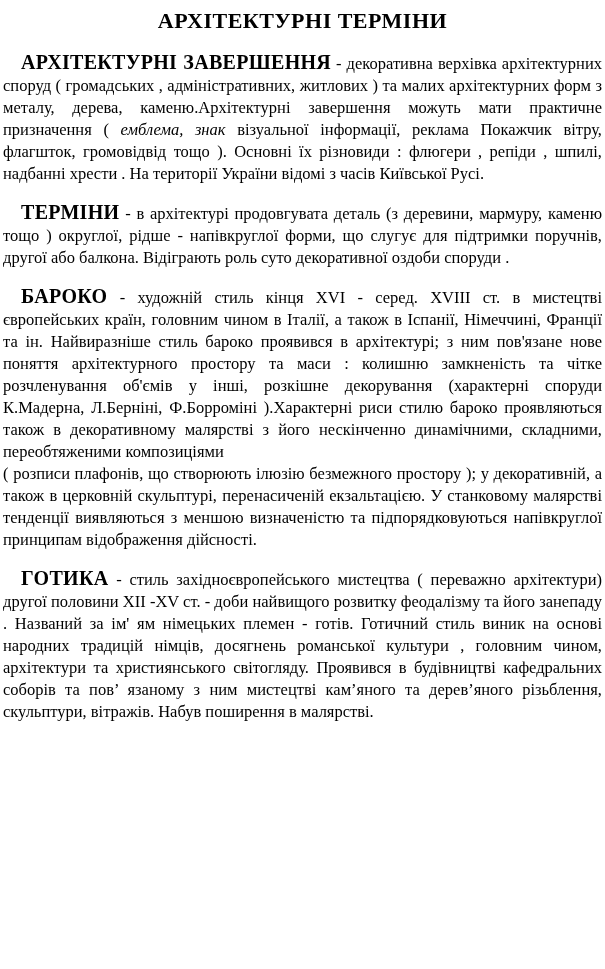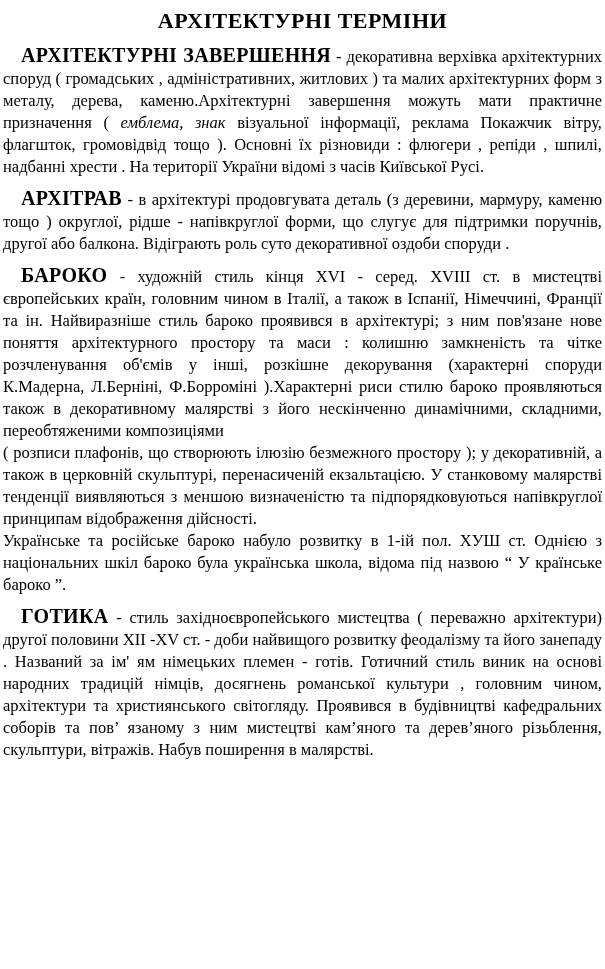--- a/index.html
+++ b/index.html
@@ -24,21 +24,21 @@
   }
   .doc-title {
     text-align: center;
     font-weight: bold;
     font-size: 22px;
     line-height: 28px;
     letter-spacing: 0.5px;
     margin: 2px 0 0 0;
   }
   .entry {
-    margin-top: 9px;
+    margin-top: 16px;
   }
   .seg {
     text-align: justify;
     line-height: 22px;
   }
   .seg.first {
     text-indent: 18px;
   }
   .term {
     font-weight: bold;
@@ -54,24 +54,23 @@
 
 <div class="page">
   <h1 class="doc-title">АРХІТЕКТУРНІ ТЕРМІНИ</h1>
   <div>
       <div class="entry">
         <div class="seg first"><span class="term">АРХІТЕКТУРНІ ЗАВЕРШЕННЯ</span><span> - </span><span>декоративна верхівка архітектурних споруд ( громадських , адміністративних, житлових ) та малих архітектурних форм з металу, дерева, каменю.Архітектурні завершення можуть мати практичне призначення ( </span><span class="run-italic">емблема, знак</span><span> візуальної інформації, реклама Покажчик вітру, флагшток, громовідвід тощо ). Основні їх різновиди : флюгери , репіди , шпилі, надбанні хрести . На території України відомі з часів Київської Русі.</span></div>
       </div>
       <div class="entry">
       </div>
       <div class="entry">
-        <div class="seg first"><span class="term">АРХІТРАВ</span><span> - </span><span>в архітектурі продовгувата деталь (з деревини, мармуру, каменю тощо ) округлої, рідше - напівкруглої форми, що слугує для підтримки поручнів, другої або балкона. Відіграють роль суто декоративної оздоби споруди .</span></div>
+        <div class="seg first"><span class="term">ТЕРМІНИ</span><span> - </span><span>в архітектурі продовгувата деталь (з деревини, мармуру, каменю тощо ) округлої, рідше - напівкруглої форми, що слугує для підтримки поручнів, другої або балкона. Відіграють роль суто декоративної оздоби споруди .</span></div>
       </div>
       <div class="entry">
         <div class="seg first"><span class="term">БАРОКО</span><span> - </span><span>художній стиль кінця XVI - серед. XVIII ст. в мистецтві європейських країн, головним чином в Італії, а також в Іспанії, Німеччині, Франції та ін. Найвиразніше стиль бароко проявився в архітектурі; з ним пов'язане нове поняття архітектурного простору та маси : колишню замкненість та чітке розчленування об'ємів у інші, розкішне декорування (характерні споруди К.Мадерна, Л.Берніні, Ф.Борроміні ).Характерні риси стилю бароко проявляються також в декоративному малярстві з його нескінченно динамічними, складними, переобтяженими композиціями</span></div>
         <div class="seg"><span>( розписи плафонів, що створюють ілюзію безмежного простору ); у декоративній, а також в церковній скульптурі, перенасиченій екзальтацією. У станковому малярстві тенденції виявляються з меншою визначеністю та підпорядковуються напівкруглої принципам відображення дійсності.</span></div>
-        <div class="seg"><span>Українське та російське бароко набуло розвитку в 1-ій пол. ХУШ ст. Однією з національних шкіл бароко була українська школа, відома під назвою “ У країнське бароко ”.</span></div>
       </div>
       <div class="entry">
         <div class="seg first"><span class="term">ГОТИКА</span><span> - </span><span>стиль західноєвропейського мистецтва ( переважно архітектури) другої половини XII -XV ст. - доби найвищого розвитку феодалізму та його занепаду . Названий за ім' ям німецьких племен - готів. Готичний стиль виник на основі народних традицій німців, досягнень романської культури , головним чином, архітектури та християнського світогляду. Проявився в будівництві кафедральних соборів та пов’ язаному з ним мистецтві кам’яного та дерев’яного різьблення, скульптури, вітражів. Набув поширення в малярстві.</span></div>
       </div>
     </div>
 </div>
 
 </body></html>

